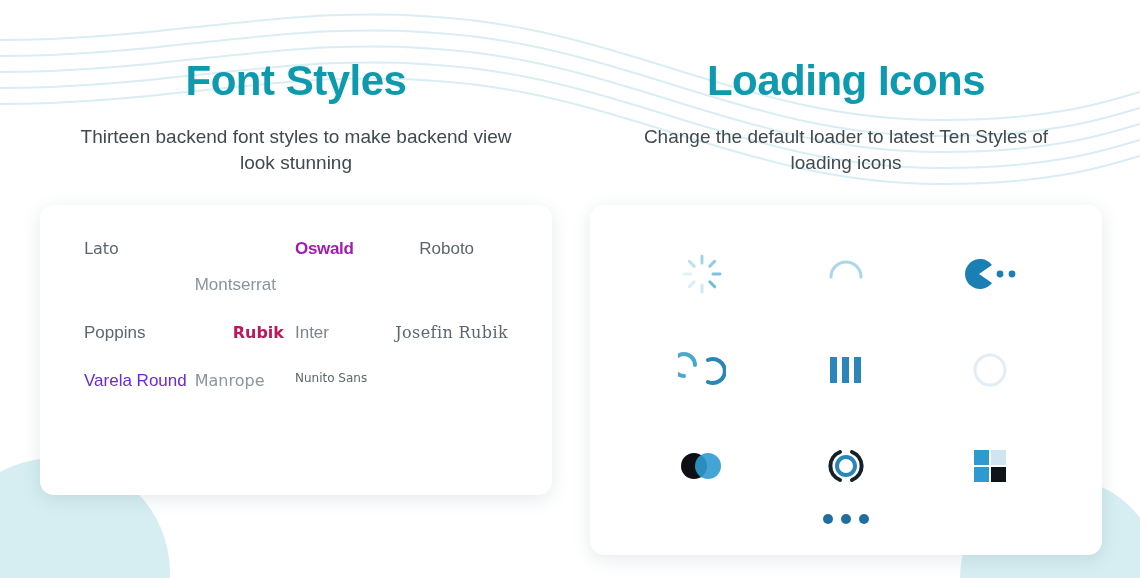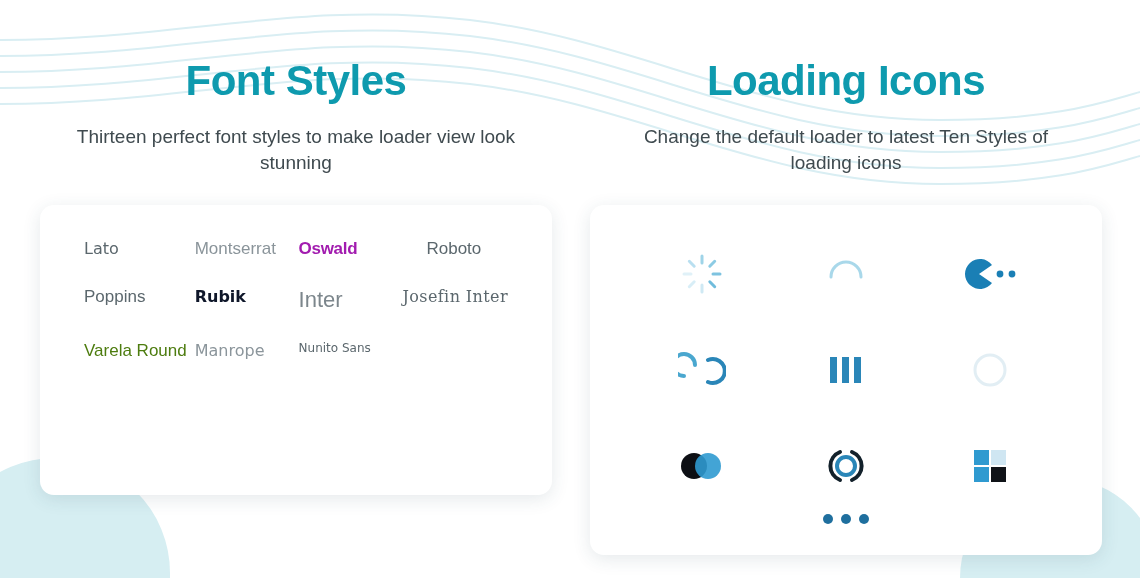--- a/index.html
+++ b/index.html
@@ -99,27 +99,27 @@
   .font-item {
     font-size: 17px;
     color: #5b676d;
     white-space: nowrap;
   }
   .f-lato      { font-family: "DejaVu Sans", sans-serif; font-size: 16px; }
   .f-oswald    { font-family: "Liberation Sans Narrow", "Liberation Sans", sans-serif; font-weight: bold; font-size: 17px; color:#a21caf; letter-spacing:-0.3px;}
   .f-poppins   { font-family: "Liberation Sans", sans-serif; font-size: 17px; }
   .f-josefin   { font-family: "DejaVu Serif", serif; font-size: 16px; letter-spacing: 0.4px; }
   .f-nunito    { font-family: "DejaVu Sans", sans-serif; font-size: 12px; }
-  .f-montserrat{ font-family: "Liberation Sans", sans-serif; font-size: 17px; color:#8a949a;}
+  .f-montserrat{ font-family: "Liberation Sans", sans-serif; font-size: 17px; color:#8a949a;margin-top:36px;}
   .f-raleway   { font-family: "Liberation Sans", sans-serif; font-size: 17px; color:#9aa4aa; letter-spacing: 0.2px;}
-  .f-rubik     { font-family: "DejaVu Sans", sans-serif; font-weight: bold; font-size: 16px; color:#0f172a;}
-  .f-varela    { font-family: "Liberation Sans", sans-serif; font-size: 17px; color:#4d7c0f;}
+  .f-rubik     { font-family: "DejaVu Sans", sans-serif; font-weight: bold; font-size: 16px; color:#be185d;margin-left:38px;}
+  .f-varela    { font-family: "Liberation Sans", sans-serif; font-size: 17px; color:#6d28d9;}
   .f-opensans  { font-family: "DejaVu Sans", sans-serif; font-size: 16px; color:#6b757a;}
   .f-roboto    { font-family: "Liberation Sans", sans-serif; font-size: 17px; color:#5b676d;margin-left:24px;}
-  .f-inter     { font-family: "Liberation Sans", sans-serif; font-size: 22px; color:#7c868c;}
+  .f-inter     { font-family: "Liberation Sans", sans-serif; font-size: 17px; color:#7c868c;}
   .f-manrope   { font-family: "DejaVu Sans", sans-serif; font-size: 16px; color:#8b959b;}
 
   
   .loader-card {
     padding: 30px 40px 26px 40px;
   }
   .loader-grid {
     display: grid;
     grid-template-columns: 1fr 1fr 1fr;
     row-gap: 18px;
@@ -148,35 +148,35 @@
     <path d="M0,104 C180,104 300,64 470,84 C640,104 760,184 940,184 C1060,184 1110,164 1140,156"></path>
   </g>
 </svg>
 <div class="bg-blob-left"></div>
 <div class="bg-blob-right"></div>
 
 <div class="columns">
 
   <div class="column">
     <h1 class="section-title">Font Styles</h1>
-    <p class="section-sub">Thirteen perfect font styles to make loader view look stunning</p>
+    <p class="section-sub">Thirteen backend font styles to make backend view look stunning</p>
 
     <div class="card">
       <div class="font-grid">
         <div class="font-item f-lato">Lato</div>
         <div class="font-item f-montserrat">Montserrat</div>
 
         <div class="font-item f-oswald">Oswald</div>
         <div class="font-item f-roboto">Roboto</div>
 
         <div class="font-item f-poppins">Poppins</div>
         <div class="font-item f-rubik">Rubik</div>
         <div class="font-item f-inter">Inter</div>
 
-        <div class="font-item f-josefin">Josefin Inter</div>
+        <div class="font-item f-josefin">Josefin Rubik</div>
         <div class="font-item f-varela">Varela Round</div>
         <div class="font-item f-manrope">Manrope</div>
 
         <div class="font-item f-nunito">Nunito Sans</div>
       </div>
     </div>
   </div>
 
   <div class="column">
     <h1 class="section-title">Loading Icons</h1>

